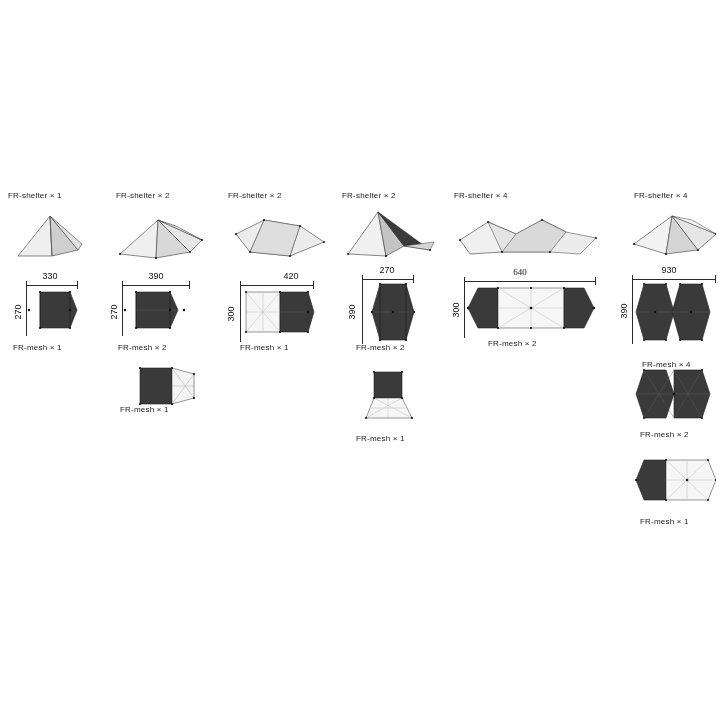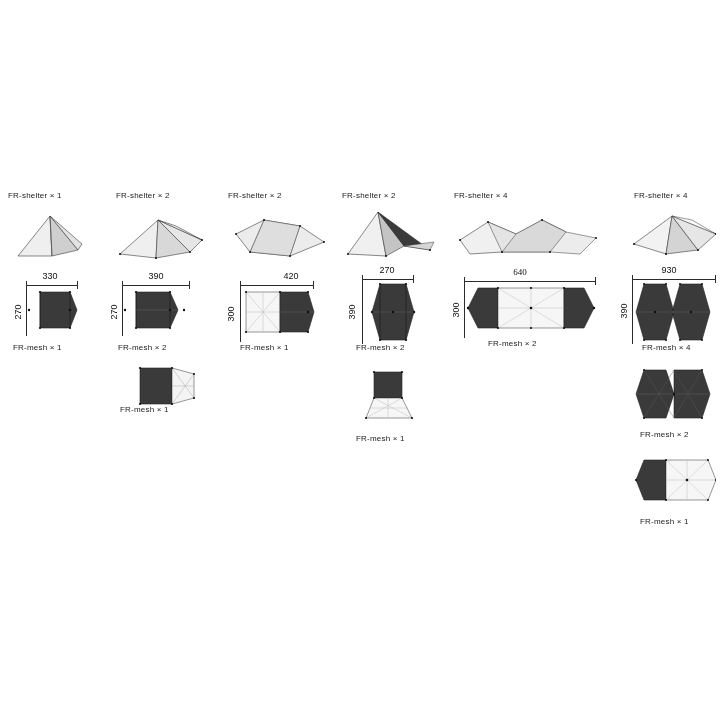--- a/index.html
+++ b/index.html
@@ -337,21 +337,21 @@
       <circle cx="12" cy="2" r="1" fill="#111"></circle>
       <circle cx="34" cy="2" r="1" fill="#111"></circle>
       <circle cx="12" cy="58" r="1" fill="#111"></circle>
       <circle cx="34" cy="58" r="1" fill="#111"></circle>
       <circle cx="48" cy="2" r="1" fill="#111"></circle>
       <circle cx="70" cy="2" r="1" fill="#111"></circle>
       <circle cx="48" cy="58" r="1" fill="#111"></circle>
       <circle cx="70" cy="58" r="1" fill="#111"></circle>
     </svg>
 
-    <div class="lbl" style="left:28px; top:343px;">FR-mesh × 4</div>
+    <div class="lbl" style="left:28px; top:360px;">FR-mesh × 4</div>
 
     <svg class="plan" style="left:18px; top:366px;" width="88" height="56">
       <polygon points="12,4 34,4 42,28 34,52 12,52 4,28" fill="#3a3a3a" stroke="#222" stroke-width="0.6"></polygon>
       <polygon points="42,4 70,4 78,28 70,52 42,52" fill="#3a3a3a" stroke="#222" stroke-width="0.6"></polygon>
       <line x1="4" y1="28" x2="78" y2="28" stroke="#6a6a6a" stroke-width="0.4"></line>
       <line x1="12" y1="4" x2="42" y2="52" stroke="#5a5a5a" stroke-width="0.4"></line>
       <line x1="12" y1="52" x2="42" y2="4" stroke="#5a5a5a" stroke-width="0.4"></line>
       <line x1="42" y1="4" x2="70" y2="52" stroke="#5a5a5a" stroke-width="0.4"></line>
       <line x1="42" y1="52" x2="70" y2="4" stroke="#5a5a5a" stroke-width="0.4"></line>
       <circle cx="42" cy="28" r="1.3" fill="#111"></circle>

